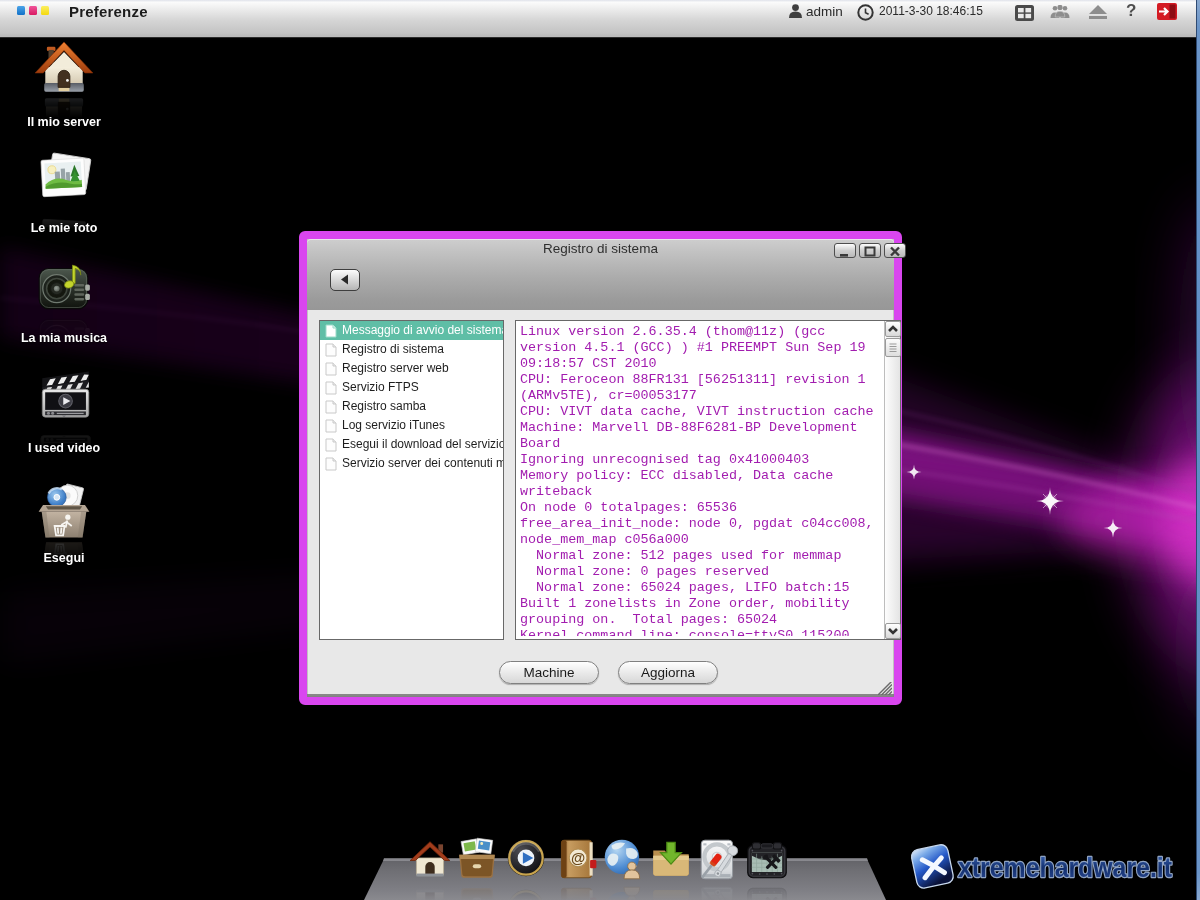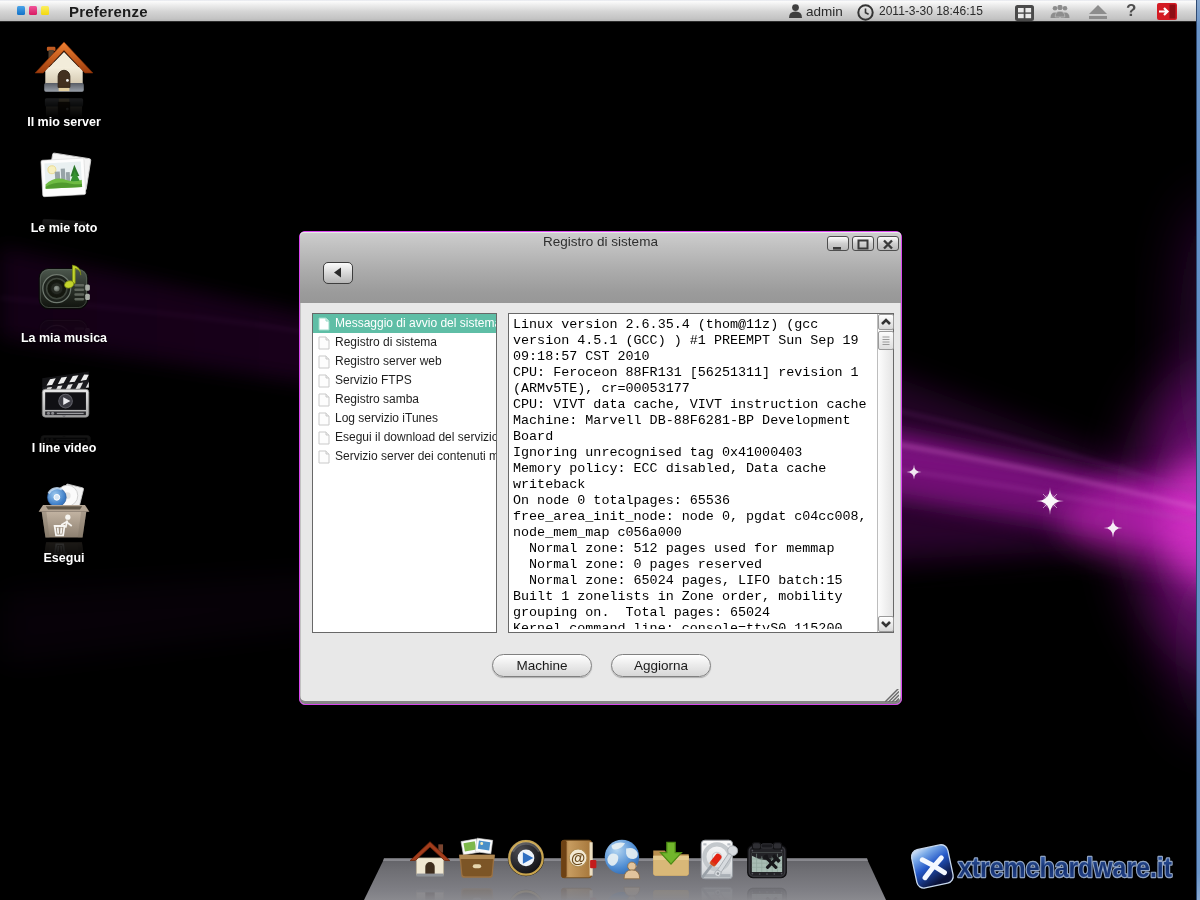--- a/index.html
+++ b/index.html
@@ -1,47 +1,47 @@
 <!DOCTYPE html>
 <html><head><meta charset="utf-8">
 <style>
 html,body{margin:0;padding:0;background:#000;}
 #scr{position:relative;width:1200px;height:900px;overflow:hidden;background:#000;font-family:"Liberation Sans",sans-serif;}
 #scr *{box-sizing:border-box;}
 .abs{position:absolute;}
 
-#topbar{position:absolute;left:0;top:0;width:1197px;height:22px;
+#topbar{position:absolute;left:0;top:0;width:1197px;height:38px;
  background:linear-gradient(#dfe2ea 0%,#fbfbfb 6%,#f0f0f0 20%,#d5d5d5 55%,#c3c3c3 90%,#bcbcbc 95%);
  border-bottom:1px solid #2c2c2c;}
 .sq{position:absolute;top:6px;width:8px;height:9px;border-radius:1.5px;}
 #tb-title{position:absolute;left:69px;top:3px;font-size:15px;font-weight:bold;color:#1c1c1c;letter-spacing:0.2px;}
 .tbtxt{position:absolute;top:4px;font-size:13px;color:#2a2a2a;}
 
 .dicon{position:absolute;left:14px;width:100px;text-align:center;}
 .dlabel{position:absolute;left:0;width:100%;text-align:center;font-size:12.5px;font-weight:bold;color:#fff;text-shadow:0 1px 2px rgba(0,0,0,.9);}
 .refl{transform:scaleY(-1);opacity:.28;-webkit-mask-image:linear-gradient(to bottom,transparent 55%,#000 100%);mask-image:linear-gradient(to bottom,transparent 55%,#000 100%);}
 
 #win{position:absolute;left:299px;top:231px;width:603px;height:474px;background:#e8e8e8;
- border:1px solid #d946ef;border-radius:6px;box-shadow:0 0 0 1px rgba(120,120,120,.35) inset, 0 -3px 0 rgba(110,110,110,.8) inset;}
+ border:8px solid #d946ef;border-radius:6px;box-shadow:0 0 0 1px rgba(120,120,120,.35) inset, 0 -3px 0 rgba(110,110,110,.8) inset;}
 #titlebar{position:absolute;left:0;top:0;width:100%;height:71px;border-radius:4px 4px 0 0;
  background:linear-gradient(#cecece 0%,#c2c2c2 18%,#ababab 55%,#9b9b9b 85%,#979797 100%);
  box-shadow:0 1px 0 rgba(255,255,255,.55) inset;}
 #wtitle{position:absolute;left:0;top:2px;width:100%;text-align:center;font-size:13.5px;color:#2e2e2e;}
 .wbtn{position:absolute;top:4px;width:22px;height:15px;border:1px solid #4e4e4e;border-radius:3px;
  background:linear-gradient(#fdfdfd,#cfcfcf 50%,#b9b9b9);}
 #backbtn{position:absolute;left:23px;top:30px;width:30px;height:22px;border:1.5px solid #3e3e3e;border-radius:5px;
  background:linear-gradient(#fcfcfc,#d8d8d8 50%,#b5b5b5);}
 .panel{position:absolute;top:81px;height:320px;background:#fff;border:1px solid #686868;}
 #list{left:12px;width:185px;overflow:hidden;}
 .row{position:relative;height:19px;line-height:19px;font-size:12px;color:#1e1e1e;white-space:nowrap;padding-left:22px;}
 .row.sel{background:#5fbea6;color:#fff;}
 .row svg{position:absolute;left:5px;top:3px;}
 #logp{left:208px;width:386px;}
 #logtext{position:absolute;left:4px;top:3px;width:360px;height:312px;overflow:hidden;
- font-family:"Liberation Mono",monospace;font-size:13.4px;line-height:16px;color:#000000;white-space:pre;margin:0;}
+ font-family:"Liberation Mono",monospace;font-size:13.4px;line-height:16px;color:#a21caf;white-space:pre;margin:0;}
 #sbar{position:absolute;right:0;top:0;width:16px;height:318px;background:linear-gradient(90deg,#fdfdfd,#e4e4e4);border-left:1px solid #bdbdbd;}
 .sbtn{position:absolute;left:0;width:16px;height:16px;border:1px solid #9a9a9a;border-radius:2px;background:linear-gradient(#ffffff,#d8d8d8);}
 #sthumb{position:absolute;left:0;top:17px;width:16px;height:19px;border:1px solid #9a9a9a;border-radius:2px;background:linear-gradient(#fcfcfc,#dedede);}
 .pbtn{position:absolute;top:422px;width:100px;height:23px;border:1px solid #808080;border-radius:12px;
  background:linear-gradient(#ffffff,#ececec 45%,#d7d7d7);text-align:center;line-height:21px;font-size:13.5px;color:#1a1a1a;
  box-shadow:0 1px 1px rgba(0,0,0,.25);}
 .kicon{position:absolute;top:836px;width:44px;height:44px;}
 .kicon svg{width:44px;height:48px;}
 
 #redge{position:absolute;right:0;top:0;width:3px;height:900px;background:linear-gradient(#89a8cf,#6a94c8 3%,#5d8cc6 50%,#6a94c8 97%,#89a8cf);}
@@ -367,21 +367,21 @@
 <rect x="7" y="20.5" width="45" height="27" rx="3" fill="url(#vfr)" stroke="#7e7e7e" stroke-width="0.7"></rect>
 <rect x="9.8" y="23.5" width="39.4" height="17" fill="#101014"></rect>
 <circle cx="29.5" cy="32" r="6.6" fill="#3c3c44" stroke="#5e5e66" stroke-width="1"></circle>
 <polygon points="27.3,28.2 34.2,32 27.3,35.8" fill="#ececf0"></polygon>
 <rect x="9.8" y="42" width="39.4" height="3.6" fill="#2a2a2e"></rect>
 <circle cx="13" cy="43.8" r="1.5" fill="#8a8a8e"></circle>
           <circle cx="17" cy="43.8" r="1.5" fill="#8a8a8e"></circle>
 <rect x="21" y="43.3" width="26" height="1.2" fill="#9a9a9e"></rect>
 <polygon points="26,45.9 30,45.9 28,47.5" fill="#77777c"></polygon>
 </svg></div>
-<div class="dlabel" style="top:73px">I line video</div>
+<div class="dlabel" style="top:73px">I used video</div>
 </div>
 <div class="dicon" style="top:478px">
 <svg width="62" height="64" viewBox="0 0 56 58">
 <defs>
 <linearGradient id="cbox" x1="0" y1="0" x2="0" y2="1">
             <stop offset="0" stop-color="#c2b3a2"></stop>
             <stop offset="1" stop-color="#8d8070"></stop>
           </linearGradient>
 <radialGradient id="cdisc" cx="0.4" cy="0.35" r="0.9">
             <stop offset="0" stop-color="#9cc8ee"></stop>

